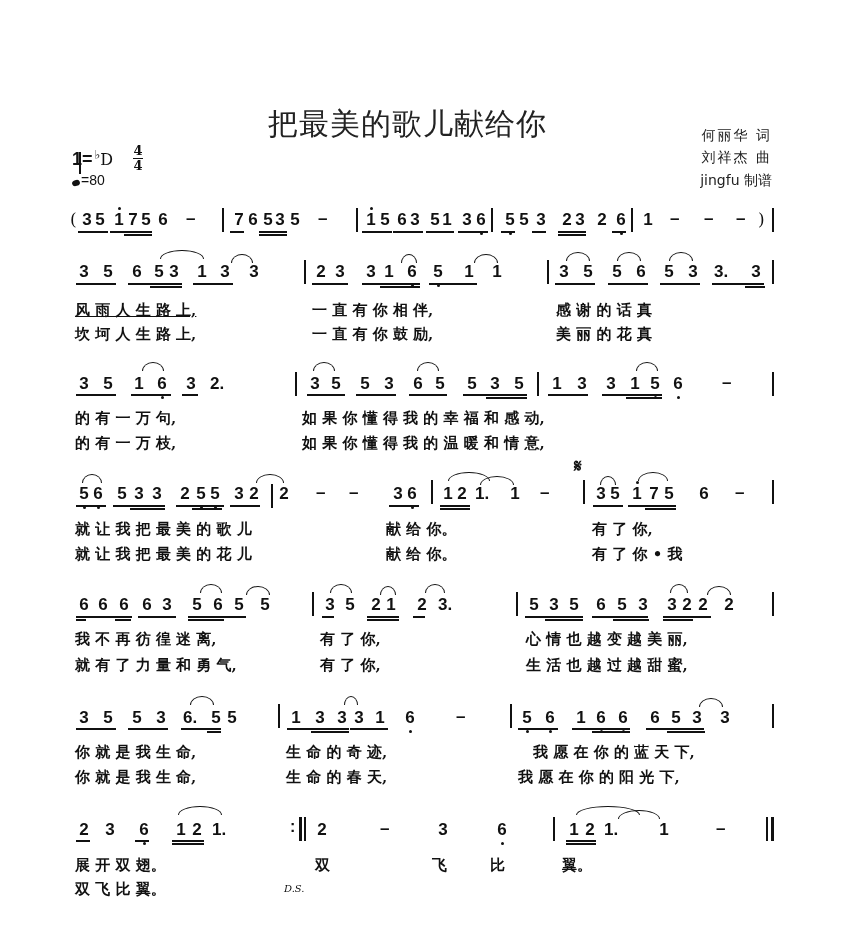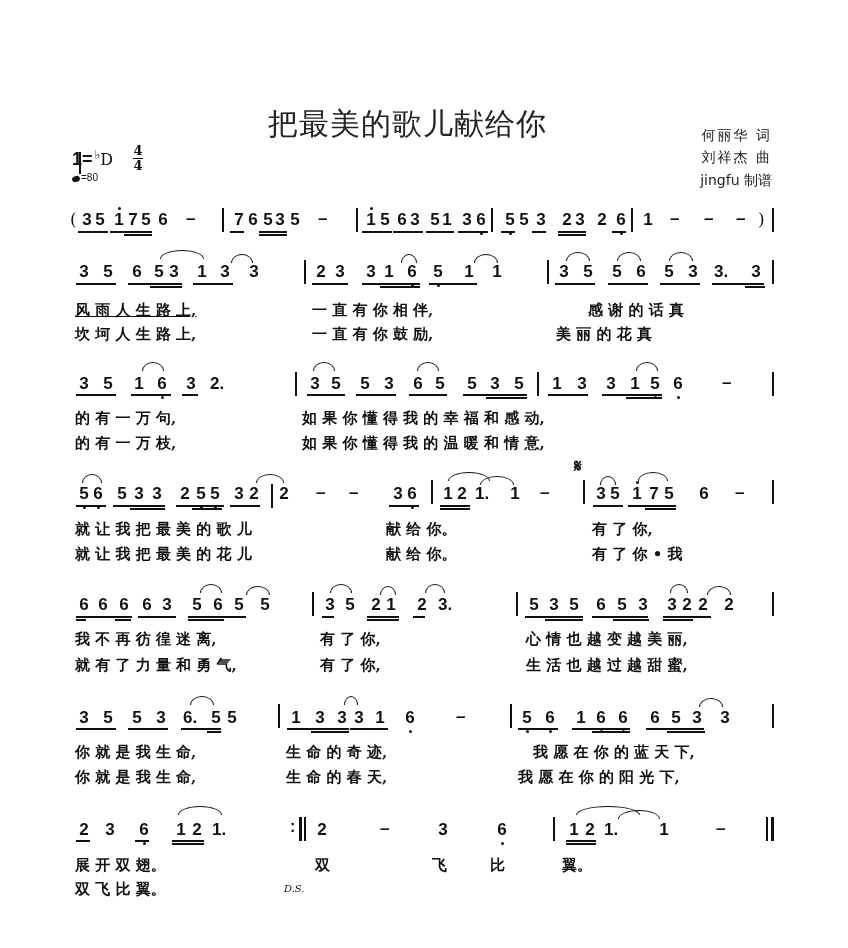--- a/index.html
+++ b/index.html
@@ -4,21 +4,21 @@
 <style>
   html, body { margin:0; padding:0; background:#ffffff; }
   body { width:848px; height:948px; position:relative; overflow:hidden; font-family:"Liberation Sans", sans-serif; color:#111; }
   .abs { position:absolute; }
   .title { left:268px; top:104px; font-family:"DejaVu Sans", sans-serif; font-size:30px; color:#222; letter-spacing:1px; white-space:nowrap; }
   .credit { right:76px; font-family:"DejaVu Serif", serif; font-size:14px; color:#222; text-align:right; white-space:nowrap; letter-spacing:2px; }
   .key { left:72px; top:148px; font-family:"DejaVu Serif", serif; font-size:16px; white-space:nowrap; }
   .key .one { font-weight:bold; font-family:"Liberation Sans", sans-serif; font-size:18px; }
   .key .flat { font-size:12px; vertical-align:6px; margin-left:2px; }
   .timesig { left:132px; top:144px; font-family:"DejaVu Serif", serif; font-size:13px; font-weight:bold; line-height:14px; text-align:center; width:12px; }
-  .tempo { left:72px; top:172px; font-size:10px; white-space:nowrap; }
+  .tempo { left:72px; top:172px; font-size:14px; white-space:nowrap; }
   .tempo .notehead { display:inline-block; width:8px; height:6px; background:#111; border-radius:50%; transform:rotate(-20deg); vertical-align:-1px; margin-right:1px; }
   .tempo .stem { position:absolute; left:7px; top:-20px; width:2px; height:22px; background:#111; }
   .note { position:absolute; font-family:"Liberation Sans", sans-serif; font-weight:bold; font-size:17px; line-height:20px; text-align:center; width:14px; }
   .note .dotb { position:absolute; left:6px; top:22px; width:3px; height:3px; background:#111; border-radius:50%; }
   .note .dott { position:absolute; left:6px; top:-3px; width:3px; height:3px; background:#111; border-radius:50%; }
   .ul { position:absolute; height:1.5px; background:#111; }
   .barline { position:absolute; width:1.5px; height:24px; background:#111; }
   .barline.thick { width:3px; }
   .slur { position:absolute; border:1.5px solid #111; border-bottom:none; border-left-color:#111; border-radius:50% 50% 0 0 / 100% 100% 0 0; height:8px; }
   .lyric { position:absolute; font-family:"DejaVu Serif", serif; font-size:15px; font-weight:bold; white-space:nowrap; letter-spacing:0; }
@@ -145,21 +145,21 @@
     <div class="slur" style="left: 401px; top: 254px; width: 14px;"></div>
     <div class="slur" style="left: 474px; top: 254px; width: 22px;"></div>
     <div class="slur" style="left: 566px; top: 252px; width: 22px;"></div>
     <div class="slur" style="left: 617px; top: 252px; width: 22px;"></div>
     <div class="slur" style="left: 669px; top: 252px; width: 22px;"></div>
     <div class="barline" style="left: 304px; top: 260px;"></div>
     <div class="barline" style="left: 547px; top: 260px;"></div>
     <div class="barline" style="left: 772px; top: 260px;"></div>
     <div class="lyric" style="left: 75px; top: 301px; text-decoration: underline;">风 雨 人 生  路 上,</div>
     <div class="lyric" style="left: 312px; top: 301px;">一 直 有 你  相 伴,</div>
-    <div class="lyric" style="left: 556px; top: 301px; margin-left: 32px;">感   谢   的   话 真</div>
+    <div class="lyric" style="left: 556px; top: 301px;">感   谢   的   话 真</div>
     <div class="lyric" style="left: 75px; top: 325px;">坎 坷 人 生  路 上,</div>
     <div class="lyric" style="left: 312px; top: 325px;">一 直 有 你  鼓 励,</div>
     <div class="lyric" style="left: 556px; top: 325px;">美   丽   的   花 真</div>
     <div class="note" style="left: 77px; top: 374px;">3</div>
     <div class="note" style="left: 101px; top: 374px;">5</div>
     <div class="note" style="left: 132px; top: 374px;">1</div>
     <div class="note" style="left: 155px; top: 374px;">6<span class="dotb"></span></div>
     <div class="note" style="left: 184px; top: 374px;">3</div>
     <div class="note" style="left: 210px; top: 374px;">2.</div>
     <div class="note" style="left: 308px; top: 374px;">3</div>

